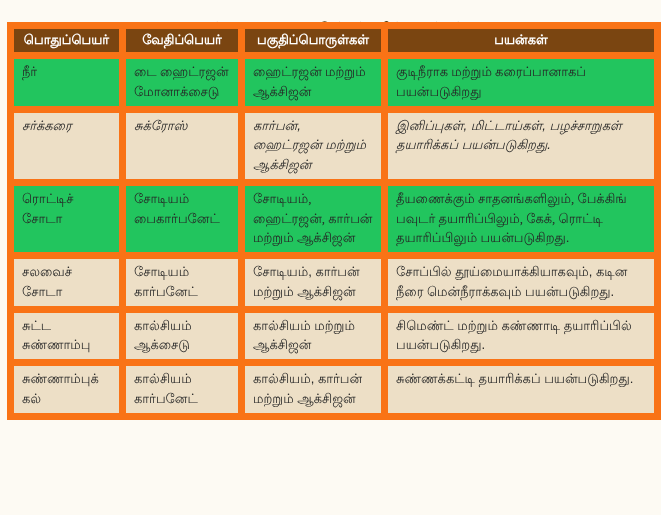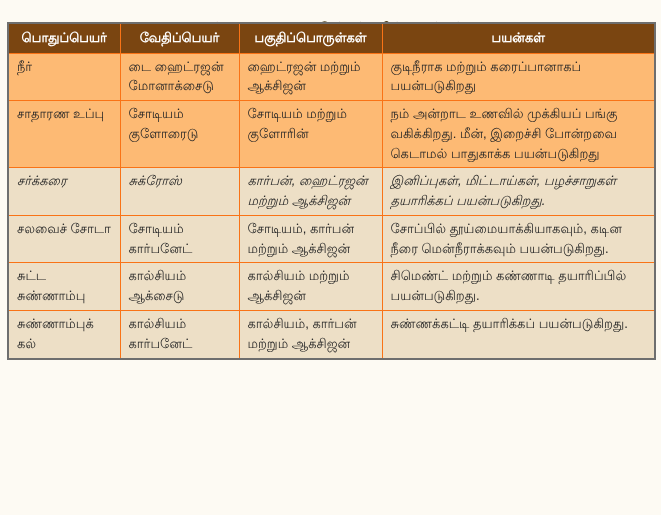--- a/index.html
+++ b/index.html
@@ -34,40 +34,40 @@
   table.compounds {
     position: absolute;
     left: 7px;
     top: 22px;
     width: 647px;
     border-collapse: collapse;
     table-layout: fixed;
     border: 2px solid #6e6e6e;
   }
   table.compounds th, table.compounds td {
-    border: 1px solid #f97316;
+    border: 7px solid #f97316;
   }
   table.compounds th {
     background: #7a4511;
     color: #ffffff;
     font-size: 13px;
     font-weight: bold;
     height: 30px;
     text-align: center;
     vertical-align: middle;
     padding: 2px 4px;
   }
   table.compounds td {
     font-size: 13px;
     line-height: 1.52;
     vertical-align: top;
     padding: 3px 8px 4px 8px;
     word-wrap: break-word;
   }
-  tr.cream td { background: #fdba74; }
+  tr.cream td { background: #22c55e; font-family: Liberation Serif, serif; }
   tr.tan   td { background: #eddfc6; }
 </style>
 </head>
 <body>
 
 <div class="page">
 
   <div class="title">
     <span class="title-label">அட்டவணை 9.10</span>
     <span class="title-text">சேர்மங்களின் பயன்கள்</span>
@@ -88,31 +88,31 @@
         <th>பயன்கள்</th>
       </tr>
     </thead>
     <tbody>
         <tr class="cream" style="height: 41px;">
           <td>நீர்</td>
           <td>டை ஹைட்ரஜன் மோனாக்சைடு</td>
           <td>ஹைட்ரஜன் மற்றும் ஆக்சிஜன்</td>
           <td>குடிநீராக மற்றும் கரைப்பானாகப் பயன்படுகிறது</td>
         </tr>
-        <tr class="cream" style="height: 59px;">
-          <td>சாதாரண உப்பு</td>
-          <td>சோடியம் குளோரைடு</td>
-          <td>சோடியம் மற்றும் குளோரின்</td>
-          <td>நம் அன்றாட உணவில் முக்கியப் பங்கு வகிக்கிறது. மீன், இறைச்சி போன்றவை கெடாமல் பாதுகாக்க பயன்படுகிறது</td>
-        </tr>
         <tr class="tan" style="height: 46px; font-style: italic;">
           <td>சர்க்கரை</td>
           <td>சுக்ரோஸ்</td>
           <td>கார்பன், ஹைட்ரஜன் மற்றும் ஆக்சிஜன்</td>
           <td>இனிப்புகள், மிட்டாய்கள், பழச்சாறுகள் தயாரிக்கப் பயன்படுகிறது.</td>
+        </tr>
+        <tr class="cream" style="height: 64px;">
+          <td>ரொட்டிச் சோடா</td>
+          <td>சோடியம் பைகார்பனேட்</td>
+          <td>சோடியம், ஹைட்ரஜன், கார்பன் மற்றும் ஆக்சிஜன்</td>
+          <td>தீயணைக்கும் சாதனங்களிலும், பேக்கிங் பவுடர் தயாரிப்பிலும், கேக், ரொட்டி தயாரிப்பிலும் பயன்படுகிறது.</td>
         </tr>
         <tr class="tan" style="height: 44px;">
           <td>சலவைச் சோடா</td>
           <td>சோடியம் கார்பனேட்</td>
           <td>சோடியம், கார்பன் மற்றும் ஆக்சிஜன்</td>
           <td>சோப்பில் தூய்மையாக்கியாகவும், கடின நீரை மென்நீராக்கவும் பயன்படுகிறது.</td>
         </tr>
         <tr class="tan" style="height: 48px;">
           <td>சுட்ட சுண்ணாம்பு</td>
           <td>கால்சியம் ஆக்சைடு</td>

